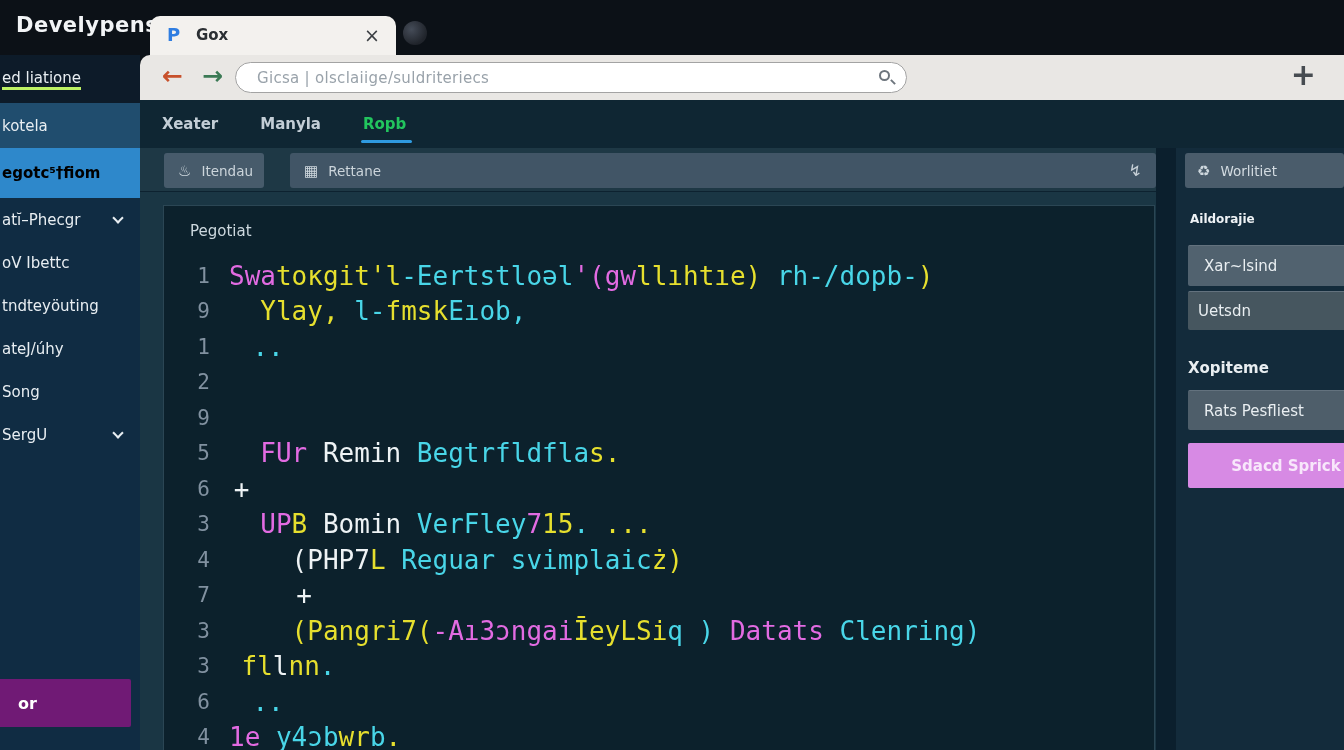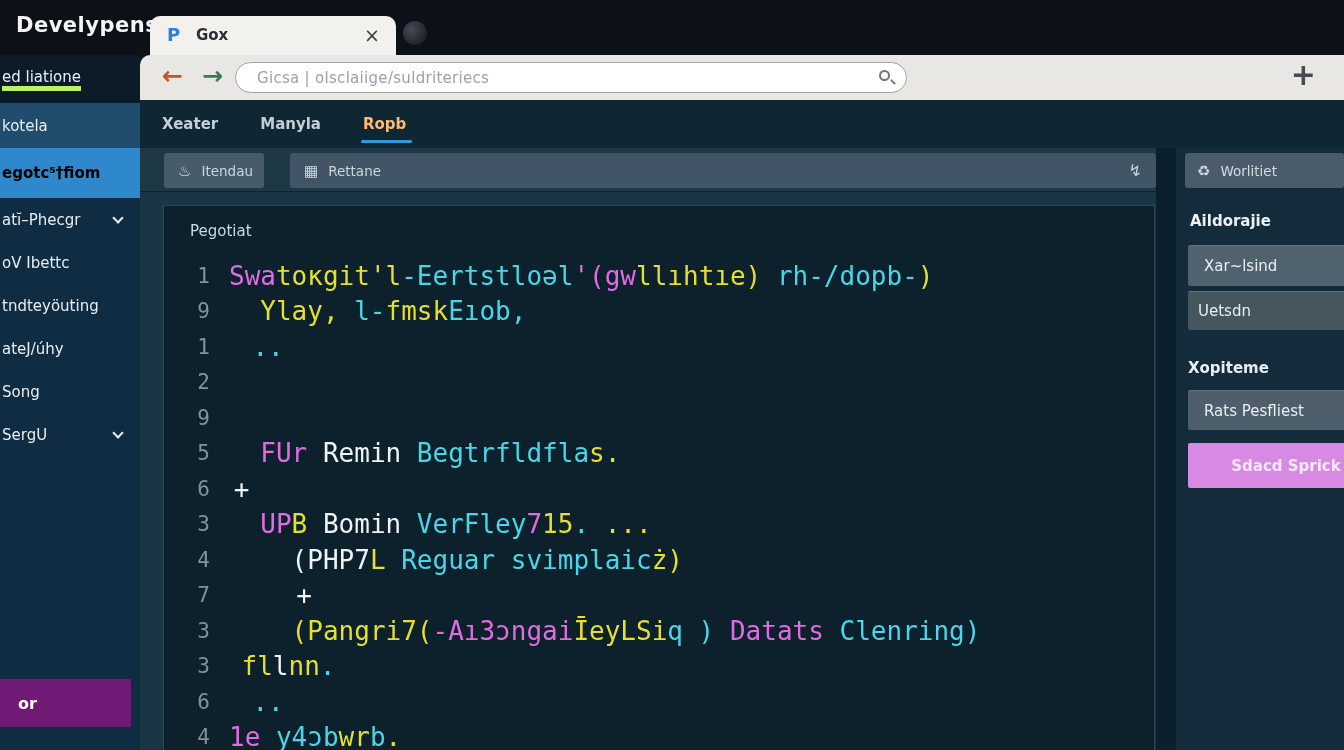--- a/index.html
+++ b/index.html
@@ -31,21 +31,21 @@
     border:2px solid #6d757d; border-radius:50%; }
   .mag::after { content:""; position:absolute; left:9px; top:9px; width:6px; height:2px;
     background:#6d757d; transform:rotate(45deg); }
   #newtab { position:absolute; right:28px; top:2px; font-size:30px; font-weight:bold; color:#474c51; }
 
   
   #navstrip { position:absolute; left:140px; top:100px; width:1204px; height:48px; background:#0f2633; }
   #nav-tabs { display:flex; gap:42px; padding-left:22px; height:48px; }
   .nav-tab { position:relative; font-size:15px; font-weight:bold; color:#c3ced6; height:48px;
     line-height:48px; cursor:pointer; }
-  .nav-tab.active { color:#fdba74; }
+  .nav-tab.active { color:#22c55e; }
   .nav-tab.active::after { content:""; position:absolute; left:-2px; right:-6px; bottom:5px;
     height:3px; background:#2f9ae0; border-radius:2px; }
 
   
   #toolstrip { position:absolute; left:140px; top:148px; width:1016px; height:44px;
     background:#1e3845; border-bottom:1px solid #0d2230; }
   .tbtn { position:absolute; top:5px; height:35px; background:#475b6b; border-radius:3px;
     color:#ccd5db; font-size:13.5px; display:flex; align-items:center; gap:10px; padding:0 14px; }
   #tbtn1 { left:24px; width:100px; }
   #tbtn2 { left:150px; width:866px; background:#415566; }
@@ -53,36 +53,36 @@
   #lightning { position:absolute; right:14px; top:8px; font-size:16px; color:#c8d1d8; }
 
   
   #divider { position:absolute; left:1156px; top:148px; width:20px; height:602px; background:#0b1f2d; }
 
   
   #rightpanel { position:absolute; left:1176px; top:148px; width:168px; height:602px; background:#132b3b; }
   #wbtn { position:absolute; left:9px; top:5px; right:0; height:35px; background:#4a5c6b;
     border-radius:3px; color:#d3dbe1; font-size:13.5px; display:flex; align-items:center;
     gap:10px; padding:0 12px; }
-  #panel-title { position:absolute; left:14px; top:64px; font-size:15px; font-weight:bold; color:#eef2f5; }
+  #panel-title { position:absolute; left:14px; top:64px; font-size:12px; font-weight:bold; color:#eef2f5; }
   .pfield { position:absolute; left:12px; right:-2px; border-radius:2px; color:#e9eef1;
     font-size:15px; display:flex; align-items:center; padding-left:16px;
     border-top:1px solid #63727e; }
   #pf1 { top:97px;  height:41px; background:#51626f; }
   #pf2 { top:143px; height:39px; background:#46565f; padding-left:10px; }
   #plabel2 { position:absolute; left:12px; top:211px; font-size:15px; font-weight:bold; color:#e9eef1; }
   #pf3 { top:242px; height:40px; background:#4e5e6a; }
   #pinkbtn { position:absolute; left:12px; right:-40px; top:295px; height:45px; background:#d78ae4;
     border:none; border-radius:2px; color:#f8e7fb; font-size:15px; font-weight:bold;
     text-align:center; font-family:"DejaVu Sans", sans-serif; }
 
   
   #sidebar { position:absolute; left:0; top:55px; width:140px; height:695px; background:#102c43; }
   #sb-top { height:48px; background:#0d1b29; display:flex; align-items:center; }
-  #sb-top .sb-label { border-bottom:5px solid #bef264; }
+  #sb-top .sb-label { border-bottom:3px solid #bef264; }
   .sb-item { position:relative; display:flex; align-items:center; height:43px; padding-left:2px;
     color:#e8eef2; font-size:15px; cursor:pointer; }
   .sb-item.hover { height:45px; background:#204d6e; }
   .sb-item.selected { height:50px; background:#2e88cb; color:#000000; font-weight:bold; }
   .sb-label { white-space:nowrap; }
   .chev { position:absolute; right:18px; top:16px; width:8px; height:8px;
     border-right:2.5px solid #e8eef2; border-bottom:2.5px solid #e8eef2; transform:rotate(45deg); }
   #sb-bottom { position:absolute; left:0; top:624px; width:131px; height:48px; background:#701a75;
     color:#fff; font-weight:bold; font-size:16px; display:flex; align-items:center;
     padding-left:18px; border-radius:0 2px 2px 0; cursor:pointer; }

